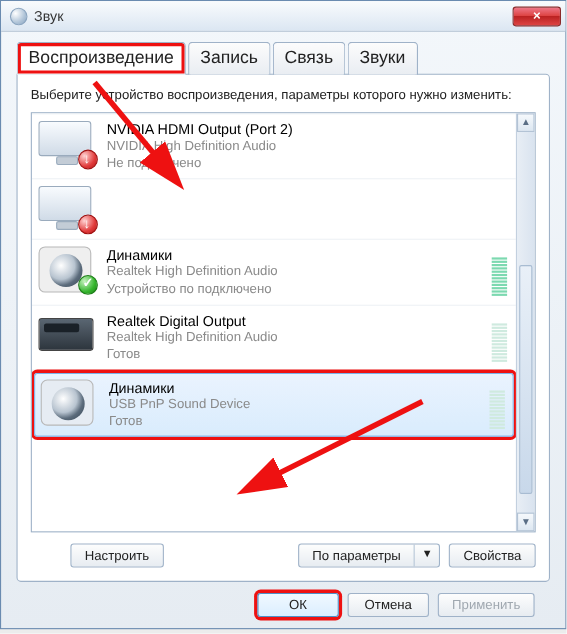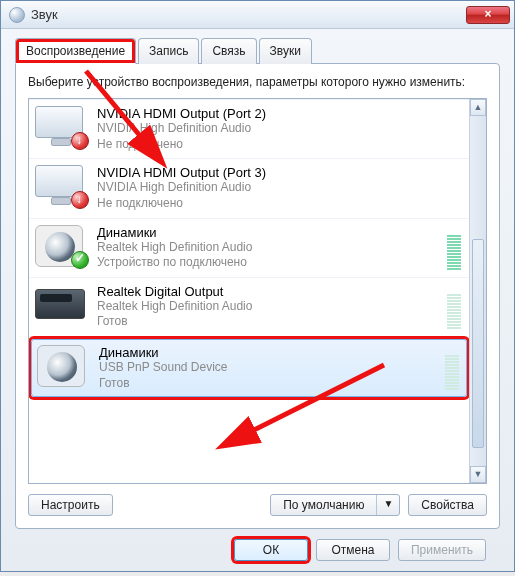--- a/index.html
+++ b/index.html
@@ -60,21 +60,21 @@
   }
   .tabstrip {
     display: flex;
     gap: 2px;
     position: relative;
     top: 1px;
     z-index: 2;
   }
   .tab {
     padding: 5px 10px;
-    font-size: 12px;
+    font-size: 16px;
     background: linear-gradient(#fcfcfc, #e9edf2);
     border: 1px solid #9fb2c8;
     border-bottom: none;
     border-radius: 4px 4px 0 0;
     cursor: pointer;
     color: #222;
     text-align: right;
   }
   .tab.active {
     background: #fff;
@@ -261,20 +261,21 @@
   .level-meter span {
     height: 2px;
     background: #cfeadf;
   }
   .level-meter.active span { background: #7cd9b0; }
   .button-row {
     display: flex;
     align-items: center;
     margin-top: 10px;
     gap: 8px;
+    margin-left: 36px;
   }
   .button-row .spacer { flex: 1; }
   .btn {
     padding: 3px 12px;
     font-size: 12px;
     background: linear-gradient(#fdfdfd,#e7ecf1);
     border: 1px solid #9fb2c8;
     border-radius: 3px;
     cursor: pointer;
     color: #222;
@@ -352,25 +353,20 @@
               <div class="dev-sub">NVIDIA High Definition Audio</div>
               <div class="dev-sub">Не подключено</div>
             </div>
           </div>
 
           <div class="device">
             <div class="dev-icon">
               <div class="icon-monitor"></div>
               <div class="badge badge-down"></div>
             </div>
-            <div class="dev-text">
-              <div class="dev-name">NVIDIA HDMI Output (Port 3)</div>
-              <div class="dev-sub">NVIDIA High Definition Audio</div>
-              <div class="dev-sub">Не подключено</div>
-            </div>
           </div>
 
           <div class="device">
             <div class="dev-icon">
               <div class="icon-speaker"></div>
               <div class="badge badge-check"></div>
             </div>
             <div class="dev-text">
               <div class="dev-name">Динамики</div>
               <div class="dev-sub">Realtek High Definition Audio</div>
@@ -450,21 +446,21 @@
             <div class="scroll-thumb"></div>
           </div>
           <div class="scroll-btn">▼</div>
         </div>
       </div>
 
       <div class="button-row">
         <button class="btn">Настроить</button>
         <div class="spacer"></div>
         <div class="btn split">
-          <span>По умолчанию</span>
+          <span>По параметры</span>
           <span class="arrow">▼</span>
         </div>
         <button class="btn">Свойства</button>
       </div>
 
       <div class="arrow-ann" style="left:60px; top:2px;">
         <svg width="140" height="120">
           <defs>
             <marker id="ah1" markerWidth="10" markerHeight="10" refX="7" refY="3" orient="auto">
               <path d="M0,0 L0,6 L9,3 z" fill="#e11"></path>

